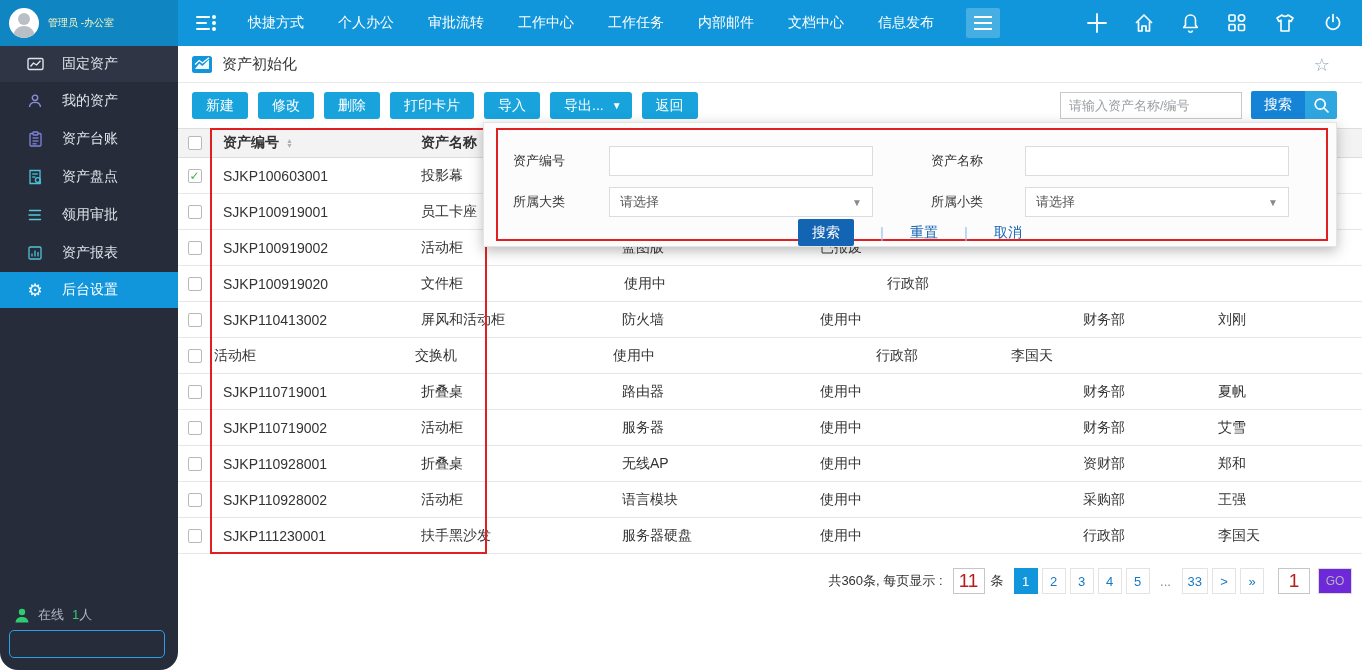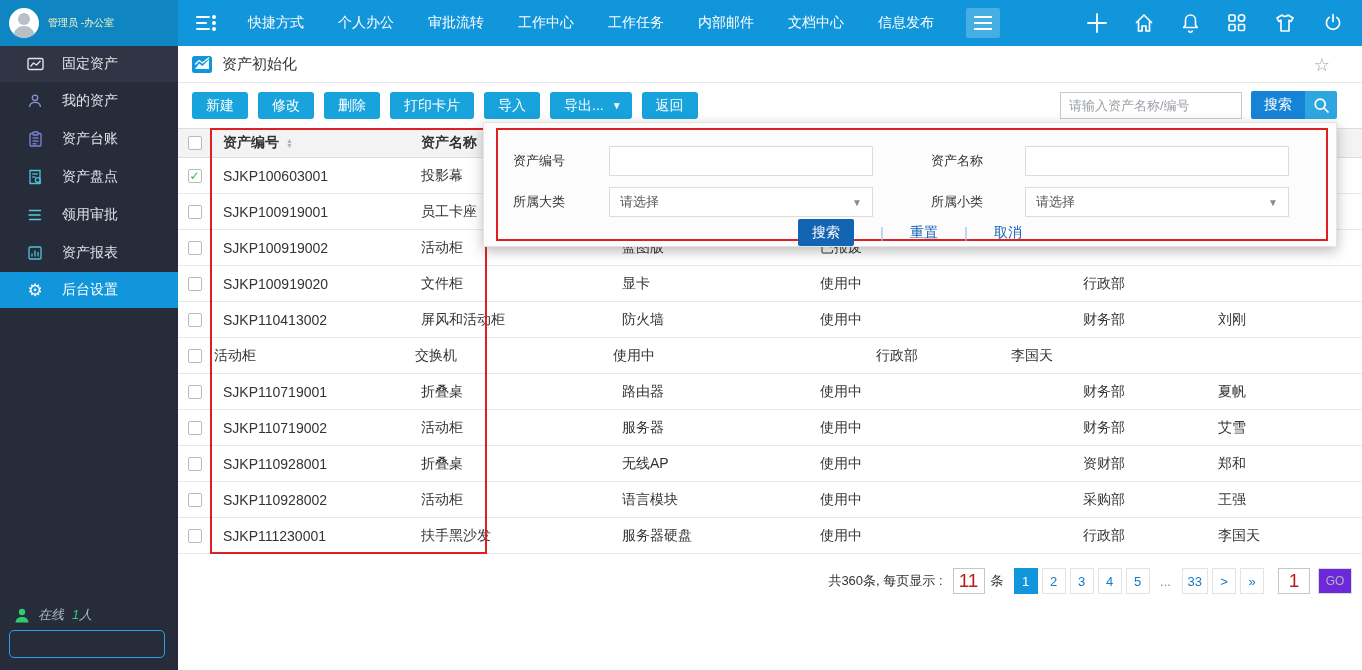--- a/index.html
+++ b/index.html
@@ -16,27 +16,27 @@
   .user-chip span { color:#fef9c3; font-size:10px; }
   .menu-toggle { margin-left:16px; flex:none; }
   .topnav { display:flex; margin-left:30px; gap:34px; }
   .topnav a { color:#fff; font-size:14px; text-decoration:none; white-space:nowrap; }
   .hamburger-btn { margin-left:32px; width:34px; height:30px; background:#45aee3; border-radius:2px; display:flex; flex-direction:column; justify-content:center; gap:4px; align-items:center; flex:none; cursor:pointer; }
   .hamburger-btn i { display:block; width:18px; height:2px; background:#fff; }
   .topbar-icons { position:absolute; right:18px; top:0; height:46px; display:flex; align-items:center; gap:25px; }
   .topbar-icons .ticon { display:flex; align-items:center; justify-content:center; cursor:pointer; }
 
   
-  .sidebar { position:absolute; left:0; top:46px; width:178px; height:624px; background:#262c3a; }
+  .sidebar { position:absolute; left:0; top:46px; width:178px; height:624px; background:#262c3a;border-radius:18px; }
   .side-item { height:38px; display:flex; align-items:center; gap:18px; padding-left:26px; color:#dfe3ea; font-size:14px; cursor:pointer; }
   .side-item .sicon { width:18px; display:flex; justify-content:center; }
   .side-item.first { background:#2f3544; height:36px; }
   .side-item.active { background:#1296db; color:#fff; height:36px; }
   .gear-glyph { font-size:17px; line-height:17px; color:#fff; }
-  .online-row { position:absolute; left:14px; bottom:46px; display:flex; align-items:center; gap:8px; font-size:13px; color:#aeb6c4;font-style:italic; }
+  .online-row { position:absolute; left:14px; bottom:46px; display:flex; align-items:center; gap:8px; font-size:13px; color:#aeb6c4; }
   .online-row .count { color:#2ecc71; }
   .side-search { position:absolute; left:9px; bottom:12px; width:156px; height:28px; border:1px solid #2b9fe8; border-radius:5px; display:flex; align-items:center; }
   .side-search input { flex:1; height:100%; background:transparent; border:none; outline:none; color:#cfd6e0; padding:0 6px; font-size:13px; }
   .side-search .mag { margin-right:8px; }
 
   
   .main { position:absolute; left:178px; top:46px; width:1184px; height:624px; background:#fff; }
   .titlebar { position:absolute; left:0; top:0; width:1184px; height:37px; border-bottom:1px solid #e8e8e8; display:flex; align-items:center; }
   .titlebar .ticon-title { margin-left:14px; display:flex; }
   .page-title { margin-left:10px; font-size:15px; color:#333; }
@@ -356,21 +356,20 @@
         <div class="td c-stat">已报废</div>
         <div class="td c-dept"></div>
         <div class="td c-user"></div>
       </div>
       <div class="tr">
         <div class="td c-cb">
             <span class="checkbox"></span>
           </div>
         <div class="td c-code">SJKP100919020</div>
         <div class="td c-name">文件柜</div>
-        <div class="td c-nm2">显卡</div>
         <div class="td c-stat">使用中</div>
         <div class="td c-dept">行政部</div>
         <div class="td c-user"></div>
       </div>
       <div class="tr">
         <div class="td c-cb">
             <span class="checkbox"></span>
           </div>
         <div class="td c-code">SJKP110413002</div>
         <div class="td c-name">屏风和活动柜</div>

